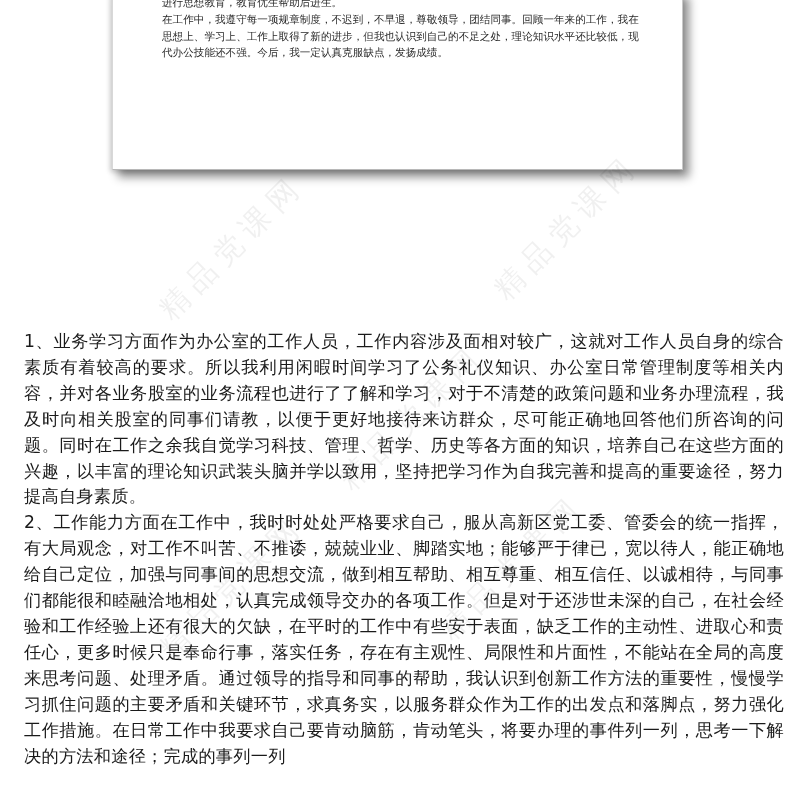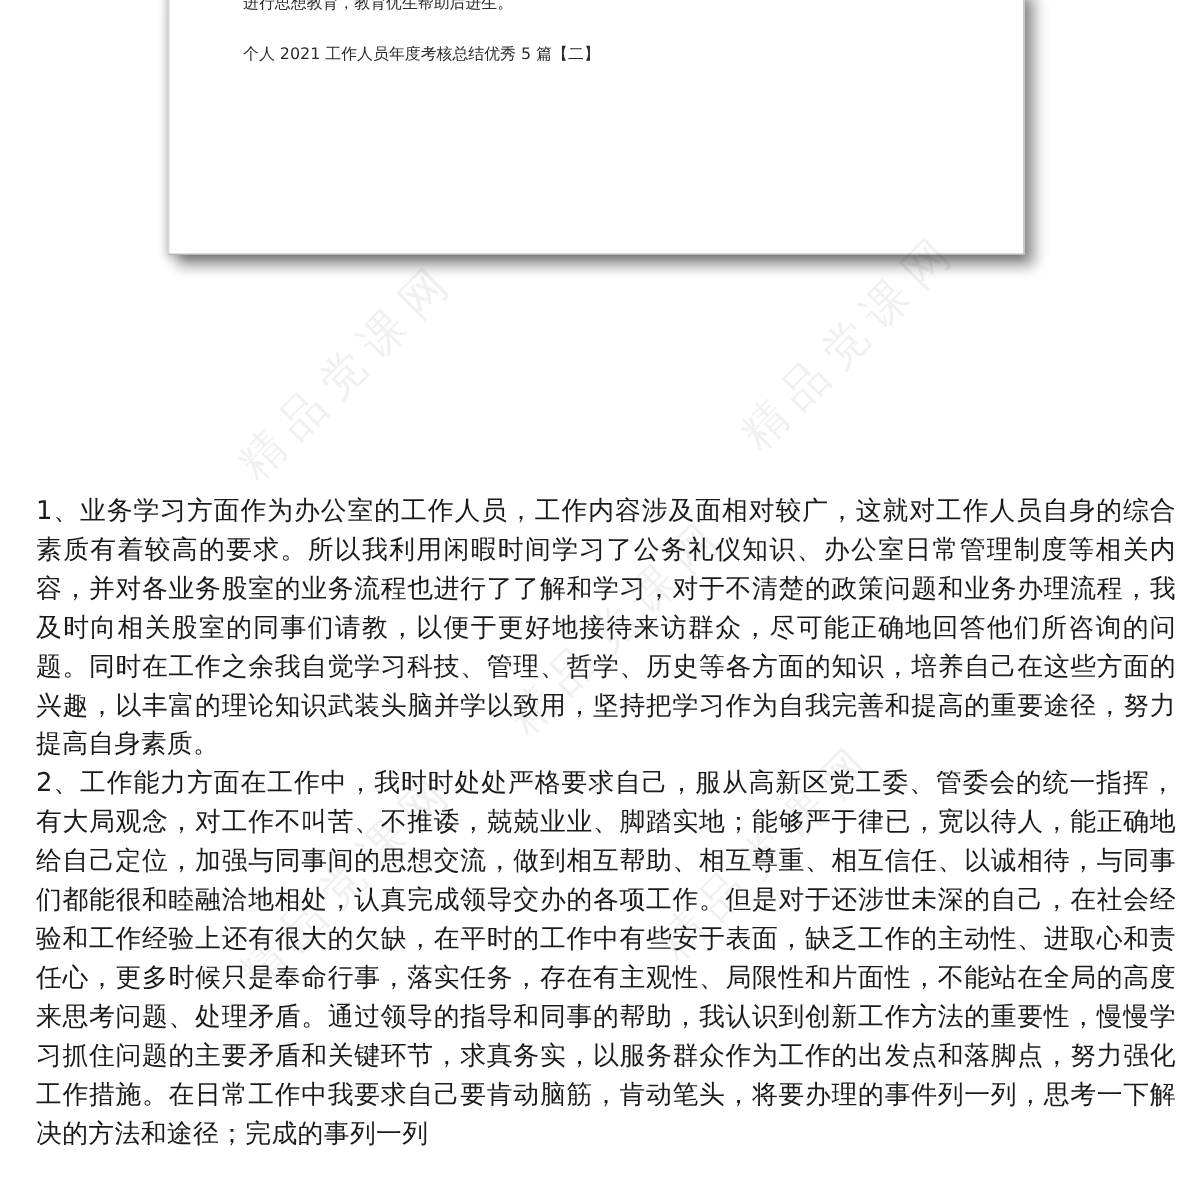--- a/index.html
+++ b/index.html
@@ -71,22 +71,22 @@
       pointer-events: none;
       z-index: 3;
     }
   </style>
 </head>
 <body>
 
 <div class="preview-card">
   <div class="preview-inner">
     <p>进行思想教育，教育优生帮助后进生。</p>
+    <p>在工作中，我遵守每一项规章制度，不迟到，不早退，尊敬领导，团结同事。回顾一年来的工作，我在思想上、学习上、工作上取得了新的进步，但我也认识到自己的不足之处，理论知识水平还比较低，现代办公技能还不强。今后，我一定认真克服缺点，发扬成绩。</p>
     <div class="gap"></div>
-    <p>个人 2021 工作人员年度考核总结优秀 5 篇【二】</p>
   </div>
 </div>
 
 <div class="body-text">
   <p>1、业务学习方面作为办公室的工作人员，工作内容涉及面相对较广，这就对工作人员自身的综合素质有着较高的要求。所以我利用闲暇时间学习了公务礼仪知识、办公室日常管理制度等相关内容，并对各业务股室的业务流程也进行了了解和学习，对于不清楚的政策问题和业务办理流程，我及时向相关股室的同事们请教，以便于更好地接待来访群众，尽可能正确地回答他们所咨询的问题。同时在工作之余我自觉学习科技、管理、哲学、历史等各方面的知识，培养自己在这些方面的兴趣，以丰富的理论知识武装头脑并学以致用，坚持把学习作为自我完善和提高的重要途径，努力提高自身素质。</p>
   <p>2、工作能力方面在工作中，我时时处处严格要求自己，服从高新区党工委、管委会的统一指挥，有大局观念，对工作不叫苦、不推诿，兢兢业业、脚踏实地；能够严于律已，宽以待人，能正确地给自己定位，加强与同事间的思想交流，做到相互帮助、相互尊重、相互信任、以诚相待，与同事们都能很和睦融洽地相处，认真完成领导交办的各项工作。但是对于还涉世未深的自己，在社会经验和工作经验上还有很大的欠缺，在平时的工作中有些安于表面，缺乏工作的主动性、进取心和责任心，更多时候只是奉命行事，落实任务，存在有主观性、局限性和片面性，不能站在全局的高度来思考问题、处理矛盾。通过领导的指导和同事的帮助，我认识到创新工作方法的重要性，慢慢学习抓住问题的主要矛盾和关键环节，求真务实，以服务群众作为工作的出发点和落脚点，努力强化工作措施。在日常工作中我要求自己要肯动脑筋，肯动笔头，将要办理的事件列一列，思考一下解决的方法和途径；完成的事列一列</p>
 </div>
 
 <div class="watermark" style="left:150px; top:300px;">精品党课网</div>
 <div class="watermark" style="left:485px; top:280px;">精品党课网</div>

